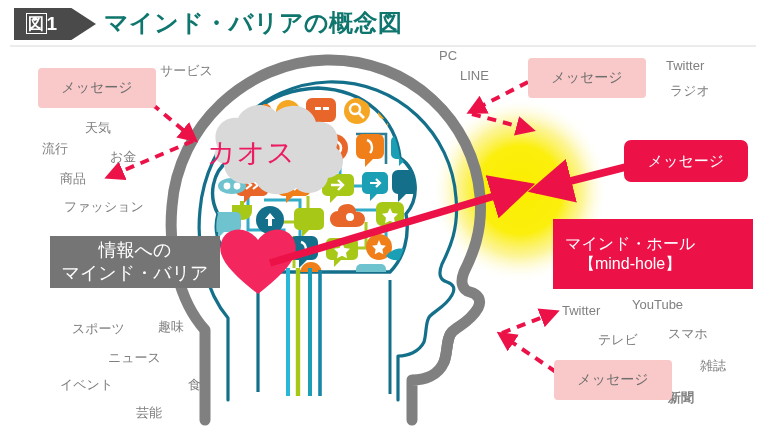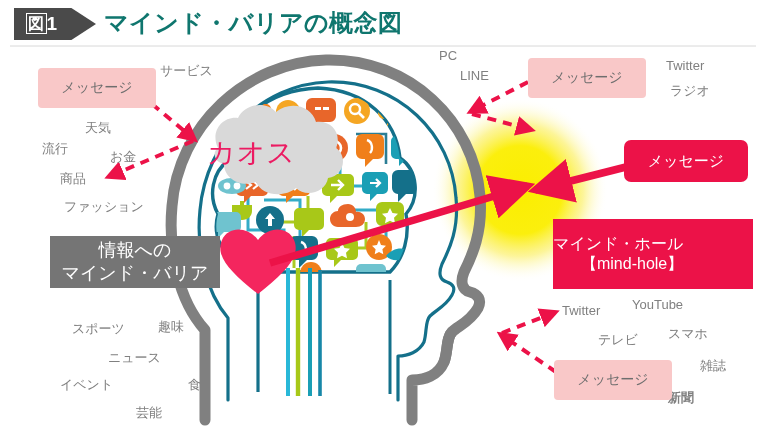--- a/index.html
+++ b/index.html
@@ -115,22 +115,22 @@
     font-size: 15px;
     border-radius: 7px;
   }
   .box-red-sq {
     background: #ec1248;
     color: #ffffff;
     font-size: 16px;
     border-radius: 0px;
     font-weight: normal;
     justify-content: flex-start;
-    padding-left: 0;
-    text-align: right;
+    padding-left: 12px;
+    text-align: center;
   }
   .box-gray {
     background: #757575;
     color: #ffffff;
     font-size: 18px;
     border-radius: 0px;
   }
 
   
   .chaos-text {

